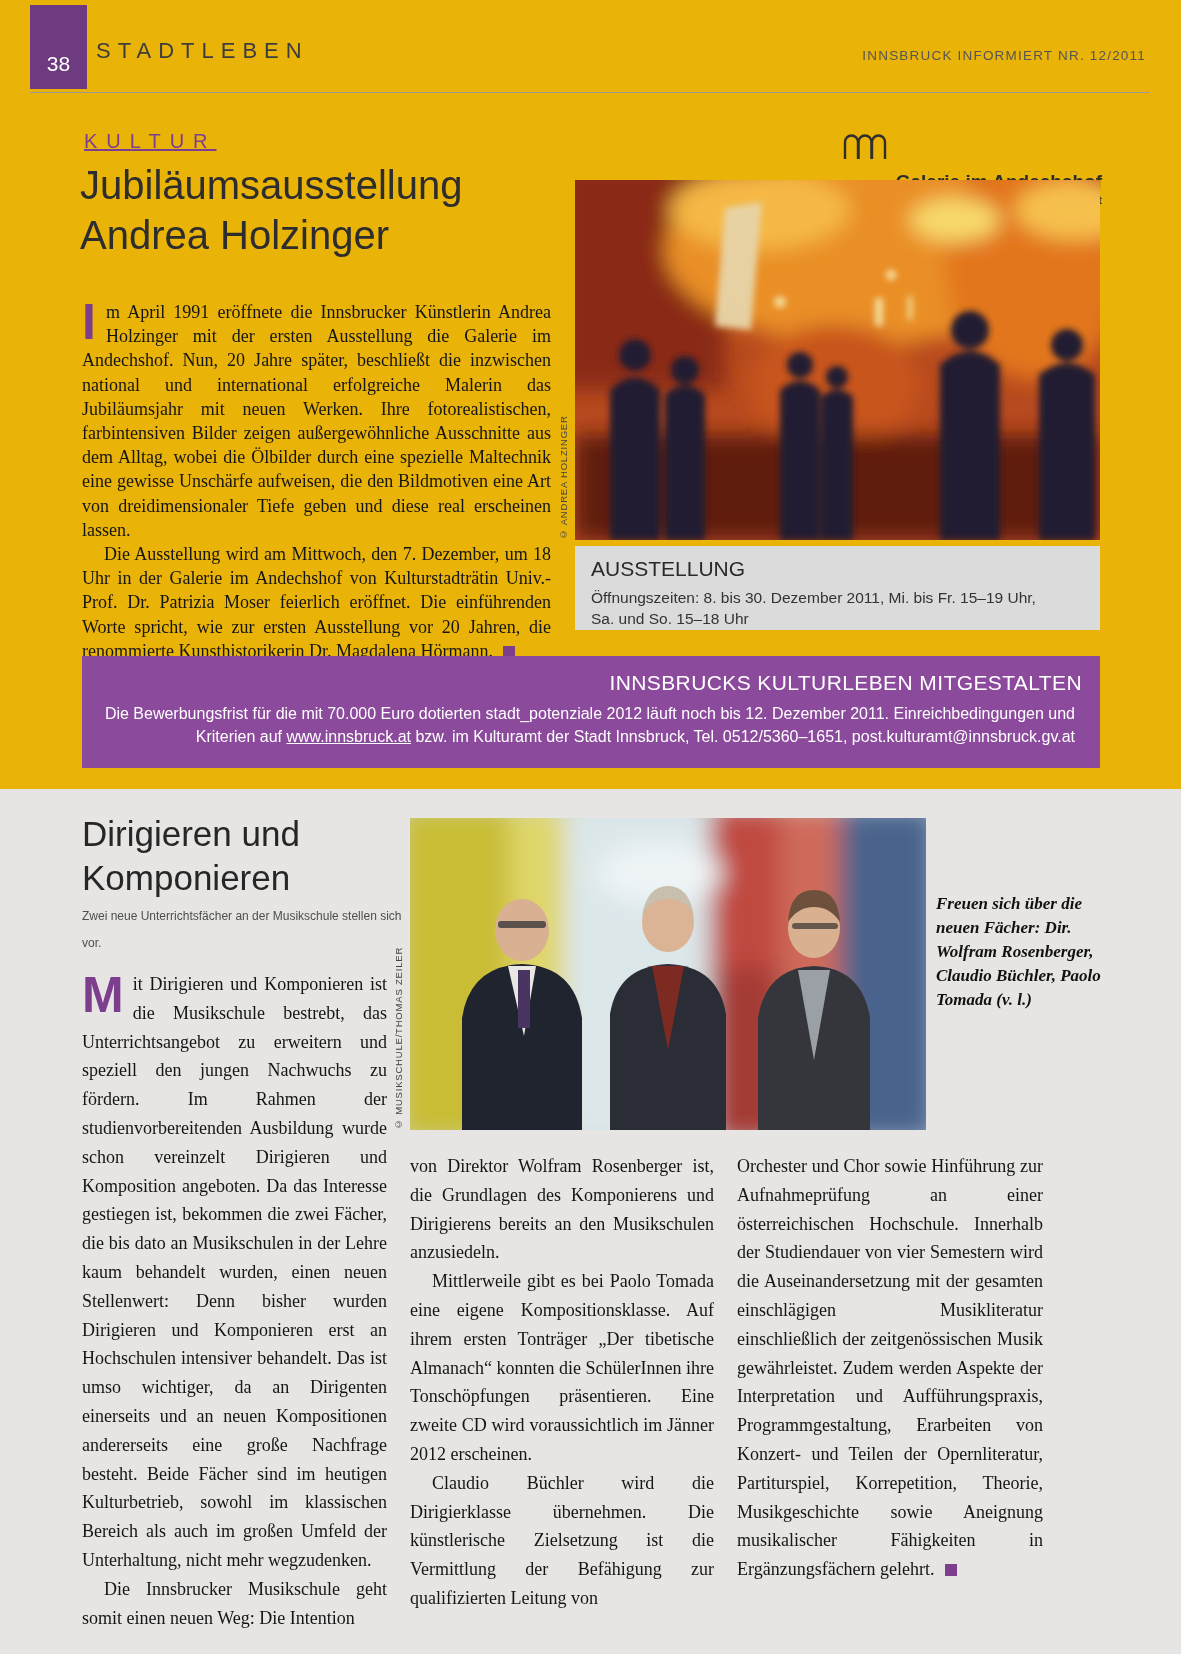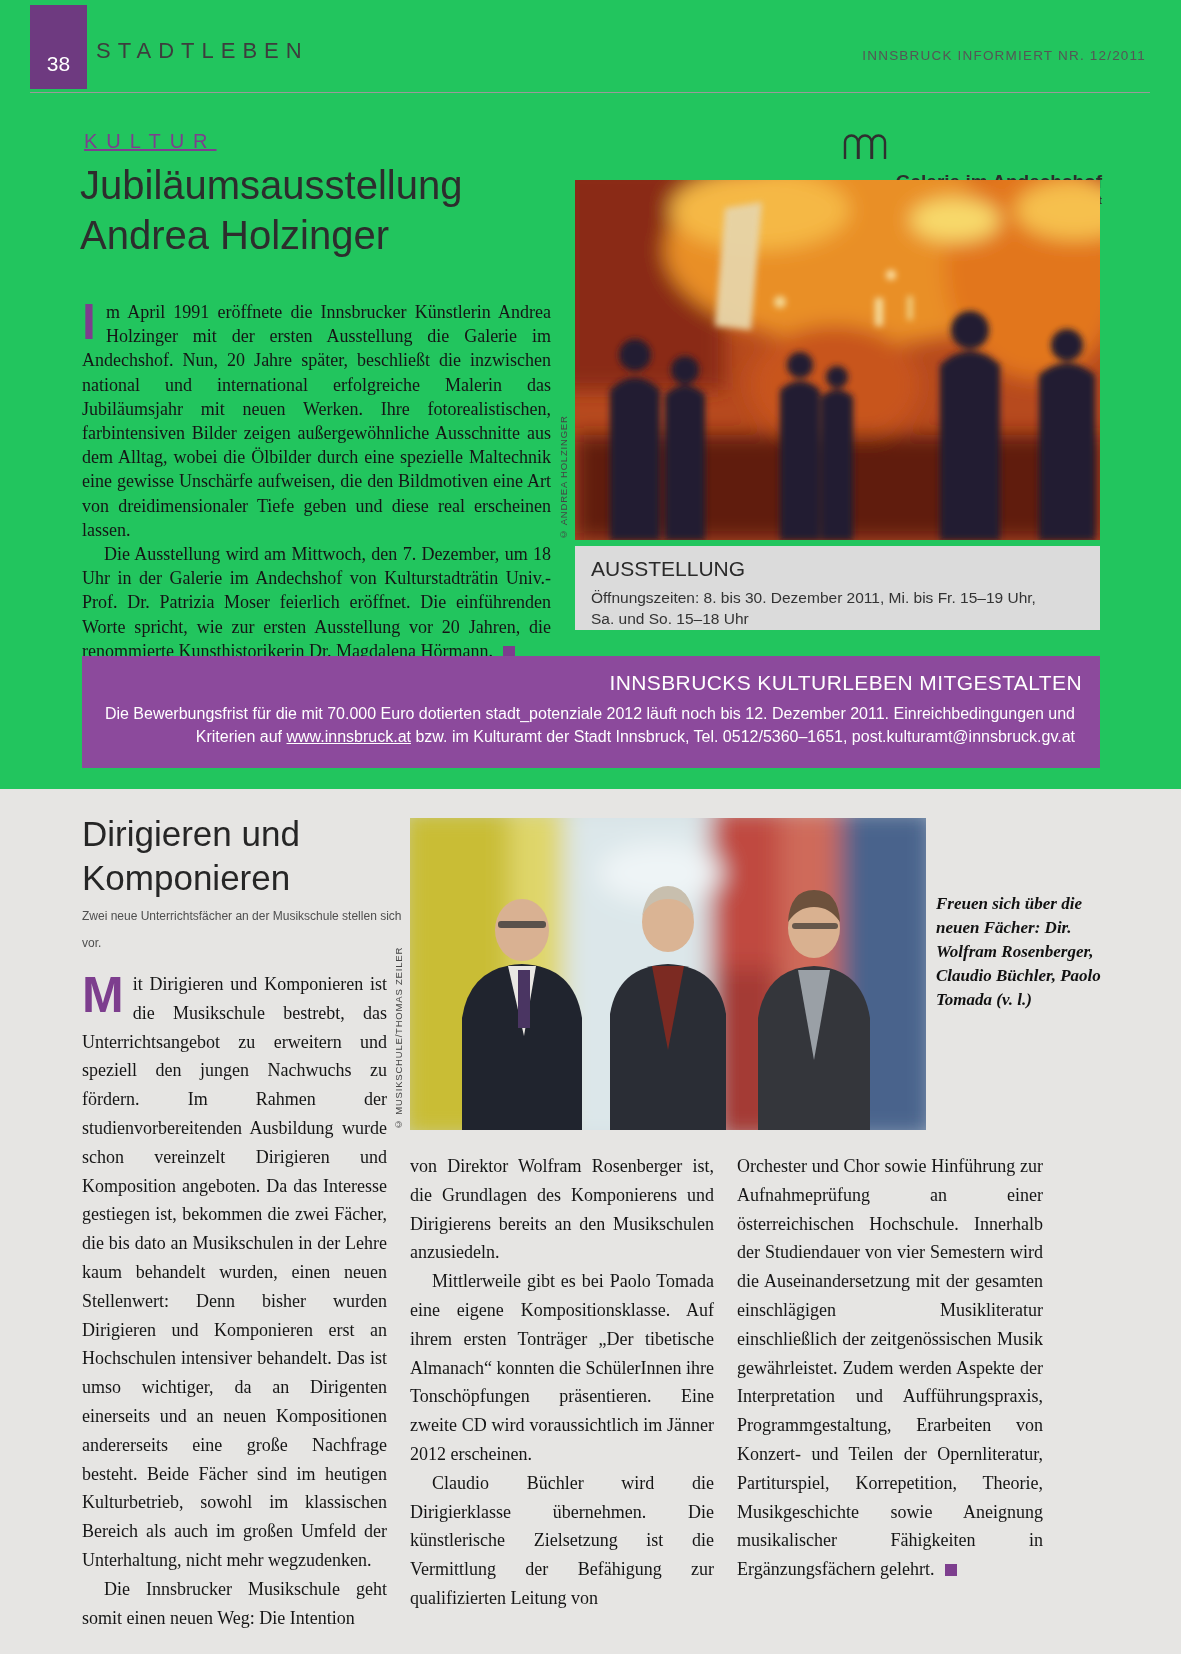--- a/index.html
+++ b/index.html
@@ -1,17 +1,17 @@
 <!DOCTYPE html>
 <html lang="de"><head>
 <meta charset="utf-8">
 <style>
   * { margin:0; padding:0; box-sizing:border-box; }
   body { background:#888; font-family:"Liberation Sans", sans-serif; }
-  .page { position:relative; width:1181px; height:1654px; background:#22c55e; margin:0 auto; overflow:hidden;padding-left:6px; }
+  .page { position:relative; width:1181px; height:1654px; background:#eab308; margin:0 auto; overflow:hidden;padding-left:6px; }
 
   
   .corner { position:absolute; left:30px; top:5px; width:57px; height:84px; background:#6e3a80;
             display:flex; align-items:flex-end; justify-content:center; padding-bottom:13px; }
   .corner span { color:#fff; font-size:21px; font-weight:500; }
   .section-title { position:absolute; left:96px; top:38px; font-size:22px; letter-spacing:7px;
                    color:#3d3d3d; font-weight:500; }
   .issue { position:absolute; right:35px; top:48px; font-size:13.5px; letter-spacing:1.2px; color:#555; }
   .header-rule { position:absolute; left:30px; top:92px; width:1120px; height:1px; background:#9a9a9a; }
 

